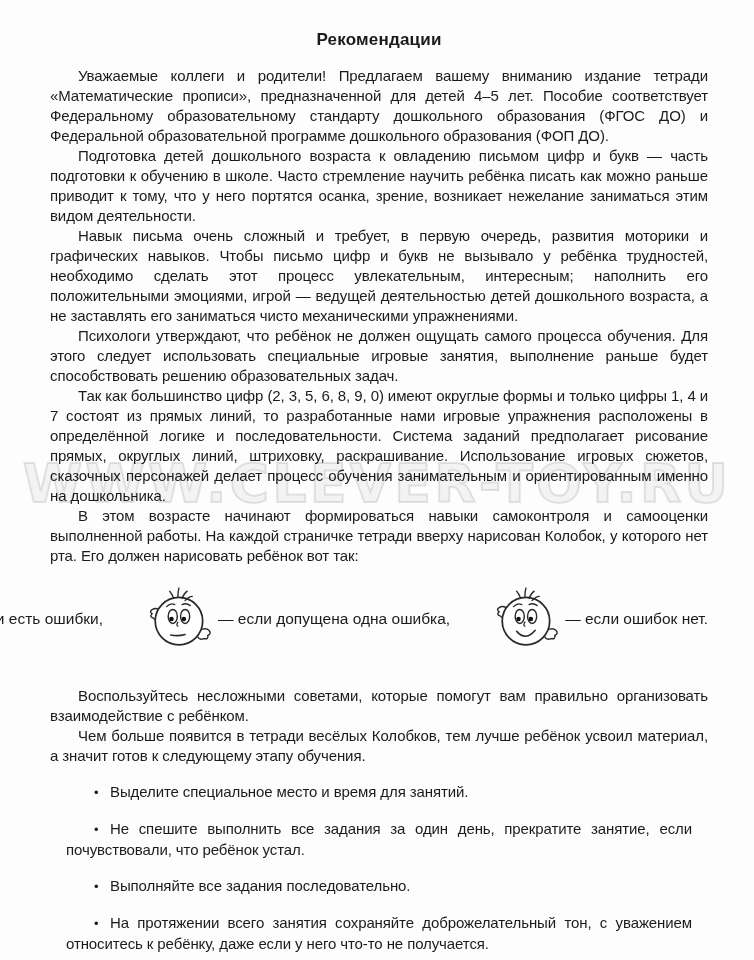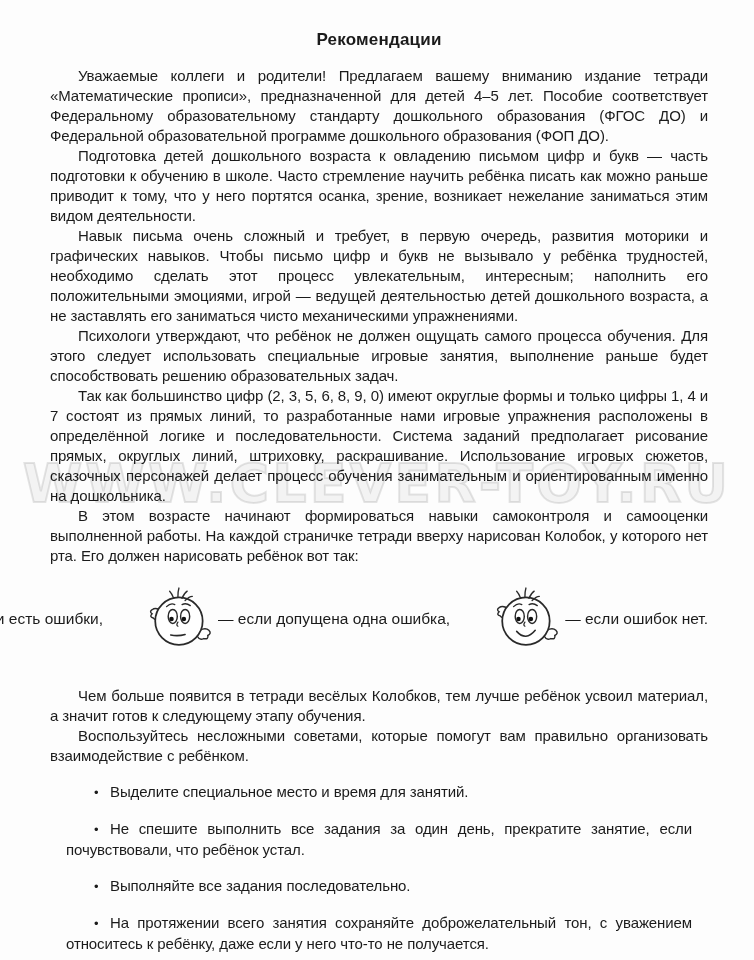--- a/index.html
+++ b/index.html
@@ -141,21 +141,21 @@
         <circle cx="22.8" cy="31" r="2.2" fill="#111"></circle>
         <circle cx="34.8" cy="31" r="2.2" fill="#111"></circle>
         <path d="M29,34 q-2,3 0,4" stroke="#2a2a2a" stroke-width="1.2" stroke-linecap="round"></path>
         <path d="M21,43 q9,10 18,-1" stroke="#2a2a2a" stroke-width="1.5" stroke-linecap="round"></path>
       </svg>
       <span class="face-caption">— если ошибок нет.</span>
     </div>
 
   </div>
 
+  <p class="para">Воспользуйтесь несложными советами, которые помогут вам правильно организовать взаимодействие с ребёнком.</p>
   <p class="para">Чем больше появится в тетради весёлых Колобков, тем лучше ребёнок усвоил материал, а значит готов к следующему этапу обучения.</p>
-  <p class="para">Воспользуйтесь несложными советами, которые помогут вам правильно организовать взаимодействие с ребёнком.</p>
 
   <p class="bullet"><span class="dot">•</span><span>Выделите специальное место и время для занятий.</span></p>
   <p class="bullet"><span class="dot">•</span><span>Не спешите выполнить все задания за один день, прекратите занятие, если почувствовали, что ребёнок устал.</span></p>
   <p class="bullet"><span class="dot">•</span><span>Выполняйте все задания последовательно.</span></p>
   <p class="bullet"><span class="dot">•</span><span>На протяжении всего занятия сохраняйте доброжелательный тон, с уважением относитесь к ребёнку, даже если у него что-то не получается.</span></p>
 
 </div>
 
 </body></html>

